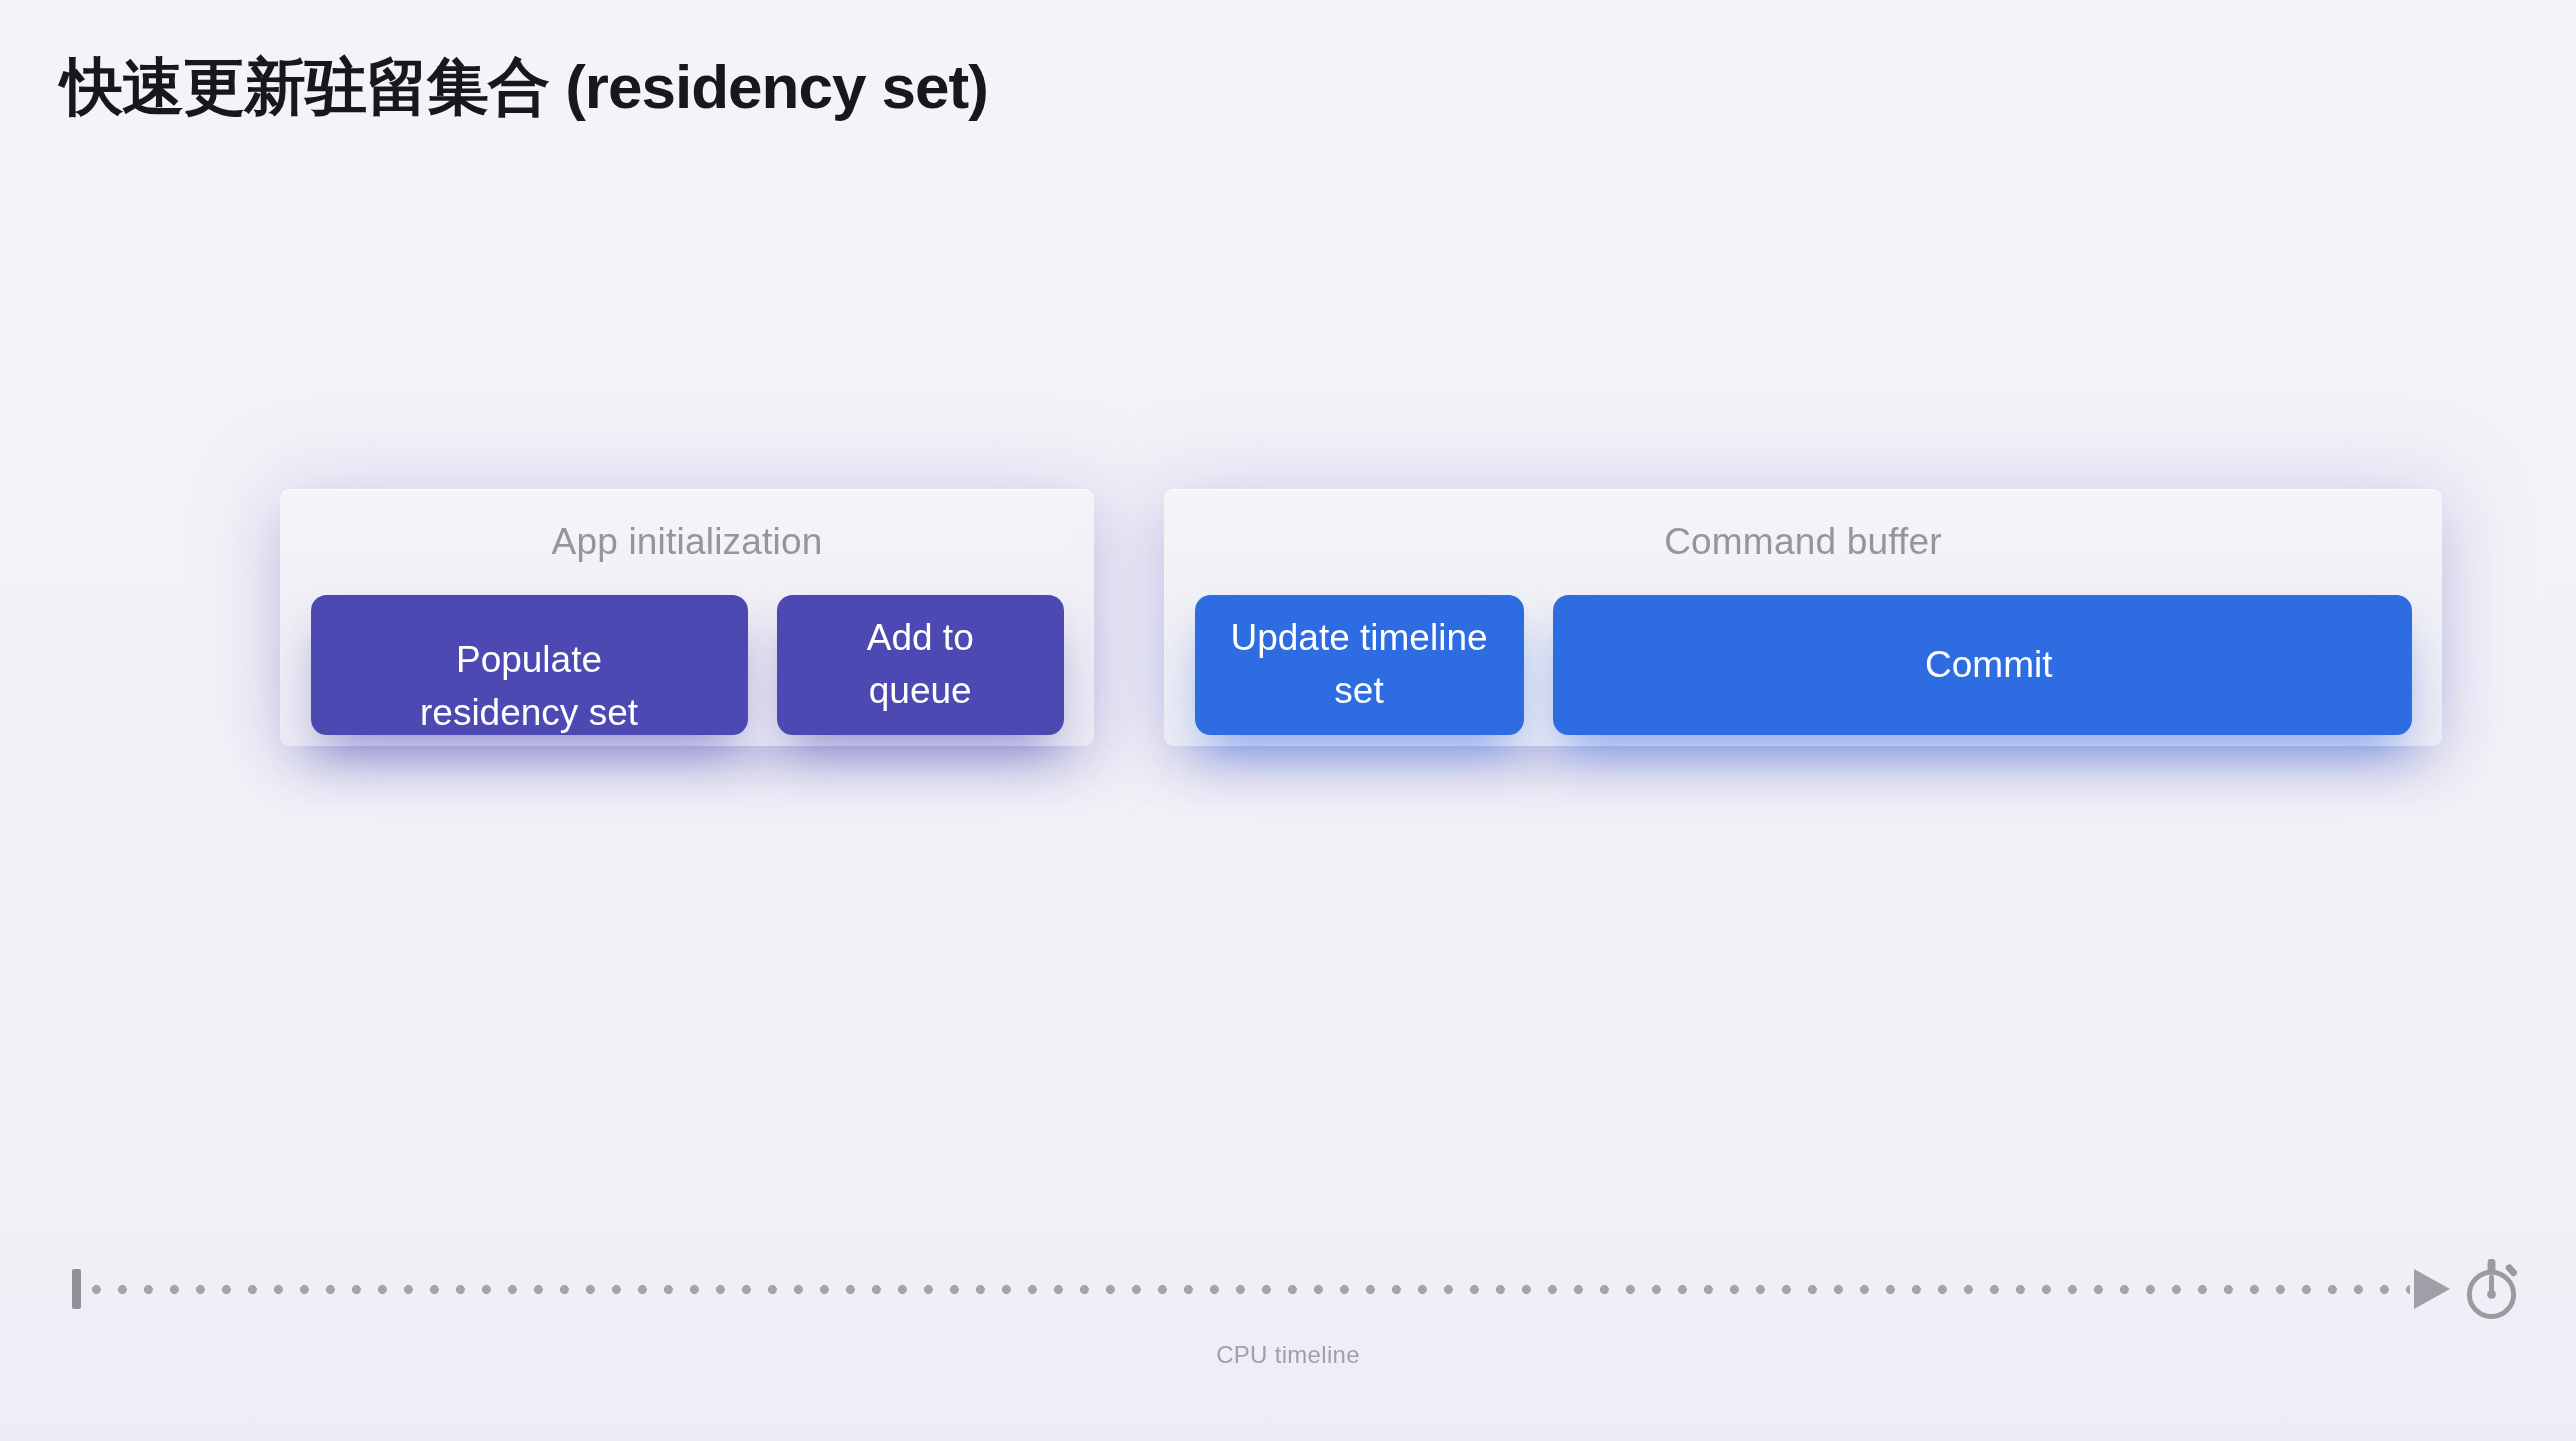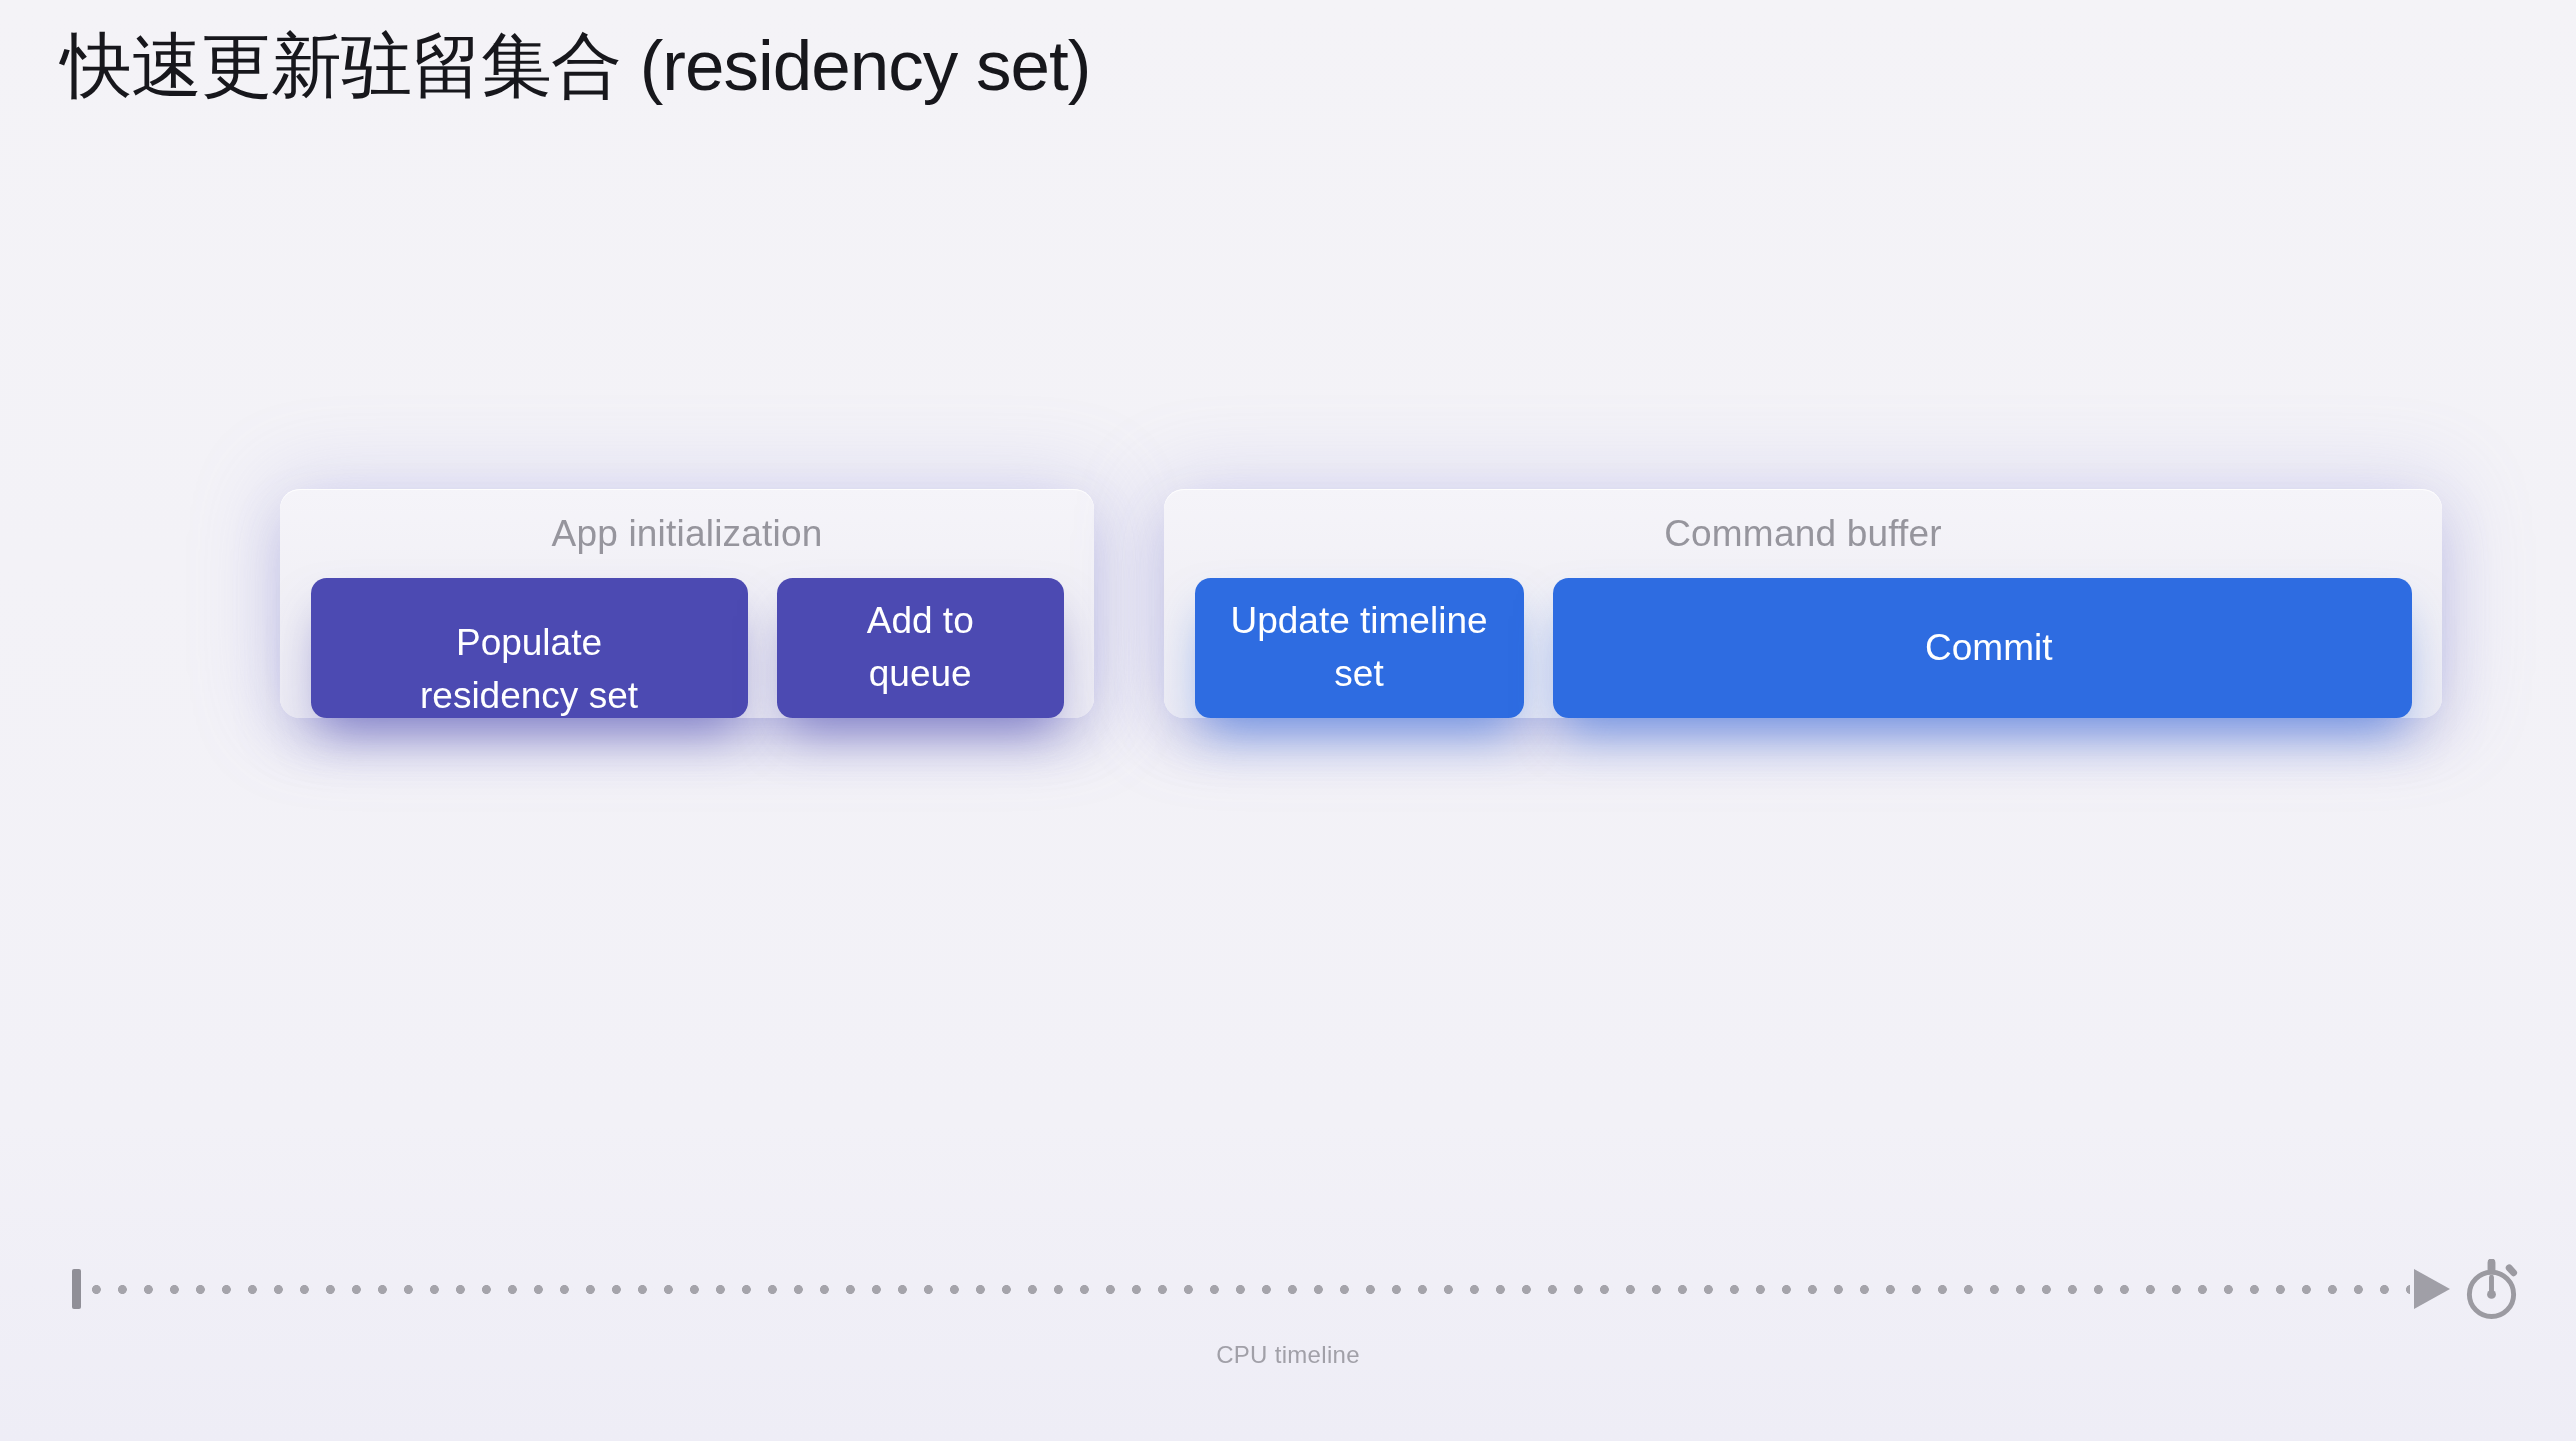--- a/index.html
+++ b/index.html
@@ -13,33 +13,33 @@
   .slide {
     position: absolute;
     width: 2576px;
     height: 1441px;
     background: linear-gradient(180deg, #f4f3f7 0%, #f2f1f7 78%, #eeedf6 100%);
   }
   
   .title {
     position: absolute;
     left: 61px;
-    top: 19px;
-    font-size: 71px;
-    font-weight: 400;
+    top: 45px;
+    font-size: 62px;
+    font-weight: 700;
     letter-spacing: -1px;
     color: #17171c;
     white-space: nowrap;
   }
   
   .card {
     position: absolute;
     top: 489px;
-    height: 229px;
-    border-radius: 20px;
+    height: 257px;
+    border-radius: 10px;
     background: linear-gradient(180deg, #f5f4f9 0%, #f0eff5 60%, #edecf4 100%);
     box-shadow:
       0 23.6px 54px -7.9px rgba(110, 110, 185, 0.30),
       0 0 84px 5.9px rgba(150, 150, 225, 0.28),
       inset 0 1px 0 rgba(255,255,255,0.85);
     display: flex;
     flex-direction: column;
   }
   .card-1 { left: 280px; width: 814px; }
   .card-2 { left: 1164px; width: 1278px; }

